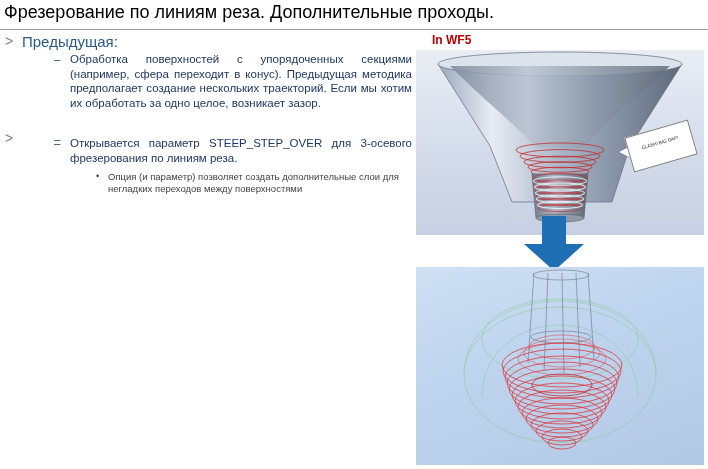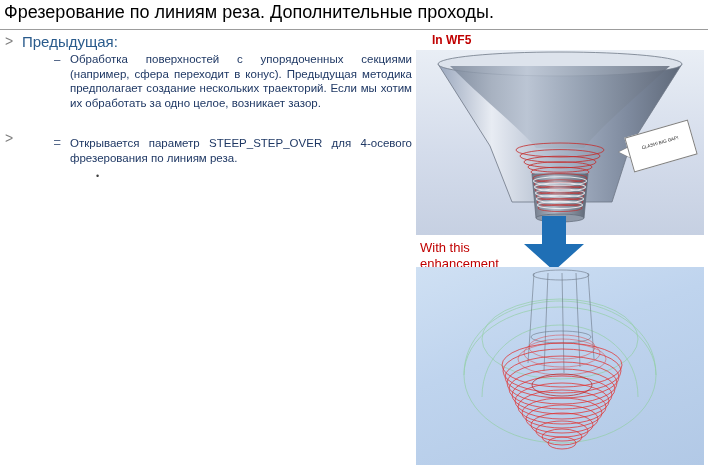--- a/index.html
+++ b/index.html
@@ -189,29 +189,29 @@
     <div class="block-gap"></div>
 
     <div class="l1">
       <span class="marker">&gt;</span>
     </div>
     <div class="l2">
       <span class="dash">–</span>
     </div>
     <div class="l2">
       <span class="dash">–</span>
-      <span>Открывается параметр STEEP_STEP_OVER для 4-осевого фрезерования по линиям реза.</span>
+      <span>Открывается параметр STEEP_STEP_OVER для 3-осевого фрезерования по линиям реза.</span>
     </div>
     <div class="l3">
       <span class="dot">•</span>
+      <span>Опция (и параметр) позволяет создать дополнительные слои для негладких переходов между поверхностями</span>
     </div>
   </div>
 
   <div class="lbl-wf5">In WF5</div>
-  <div class="lbl-enh">With this enhancement</div>
 
   <div class="img-top">
     <svg width="288" height="185" viewBox="0 0 288 185">
       <defs>
         <linearGradient id="gOuter" x1="0" y1="0" x2="1" y2="0">
           <stop offset="0%" stop-color="#9aa7bd"></stop>
           <stop offset="22%" stop-color="#e8ecf3"></stop>
           <stop offset="50%" stop-color="#aab6c9"></stop>
           <stop offset="78%" stop-color="#7e8a9e"></stop>
           <stop offset="100%" stop-color="#5e6878"></stop>

